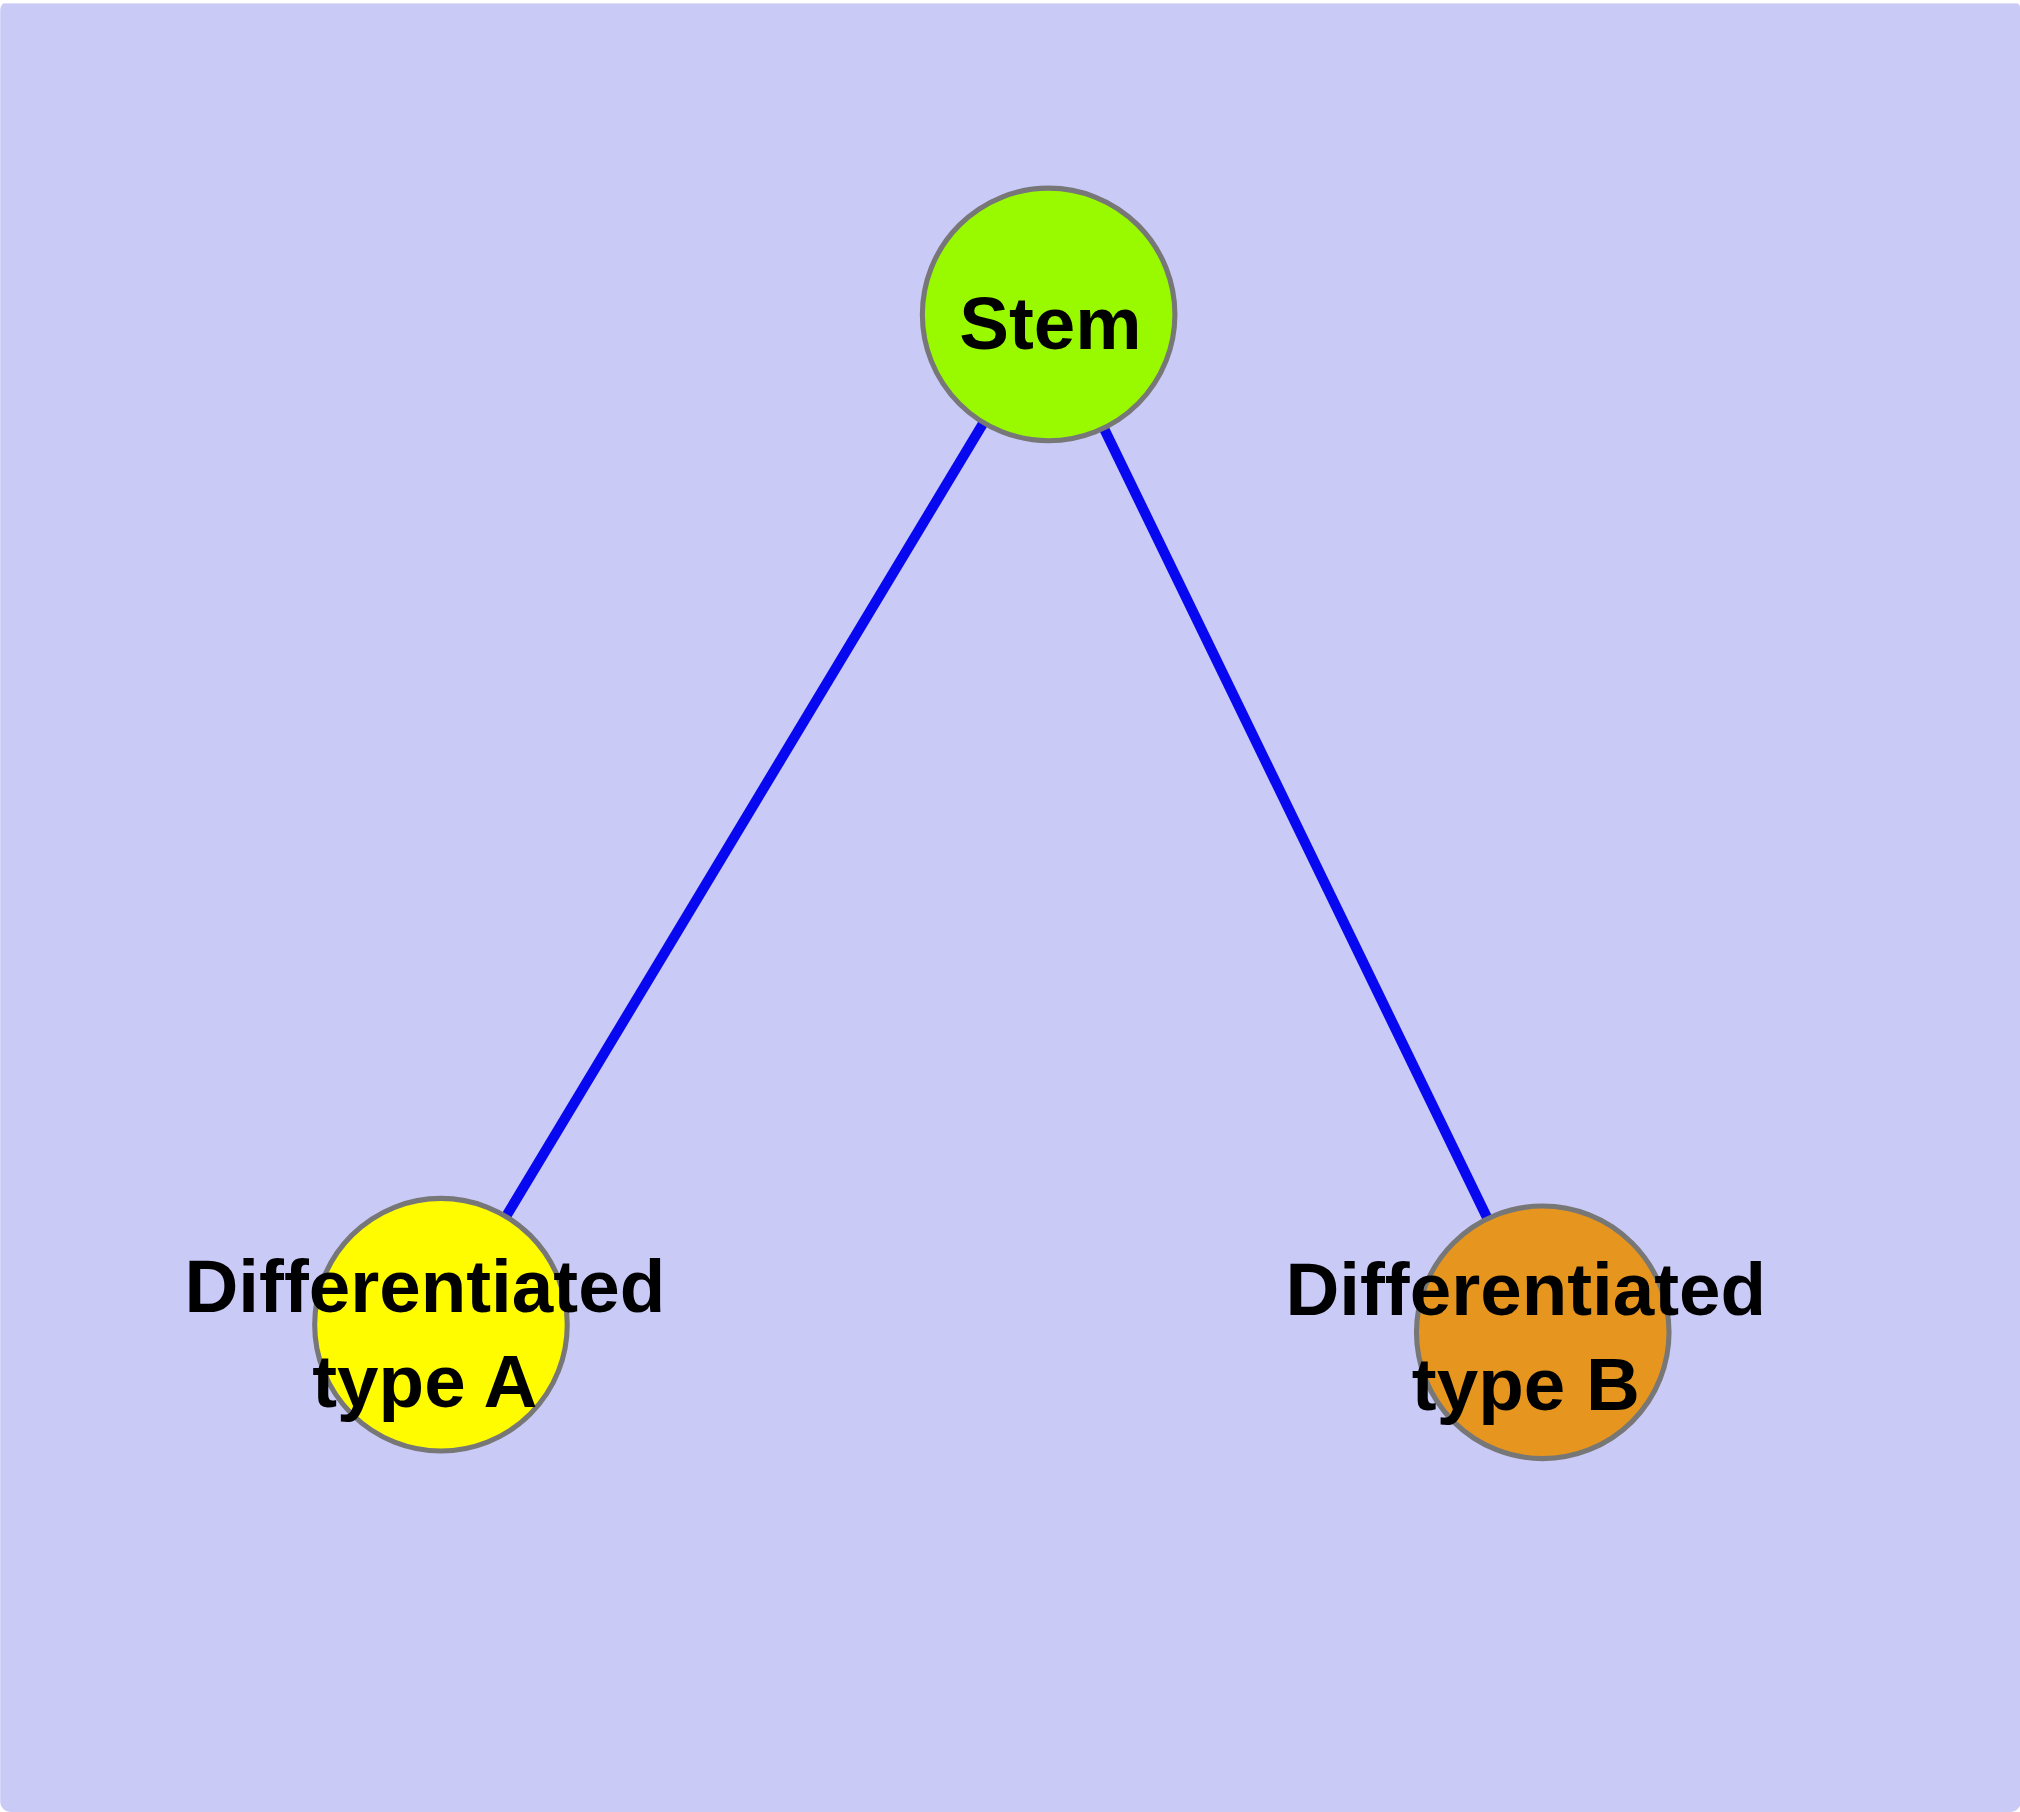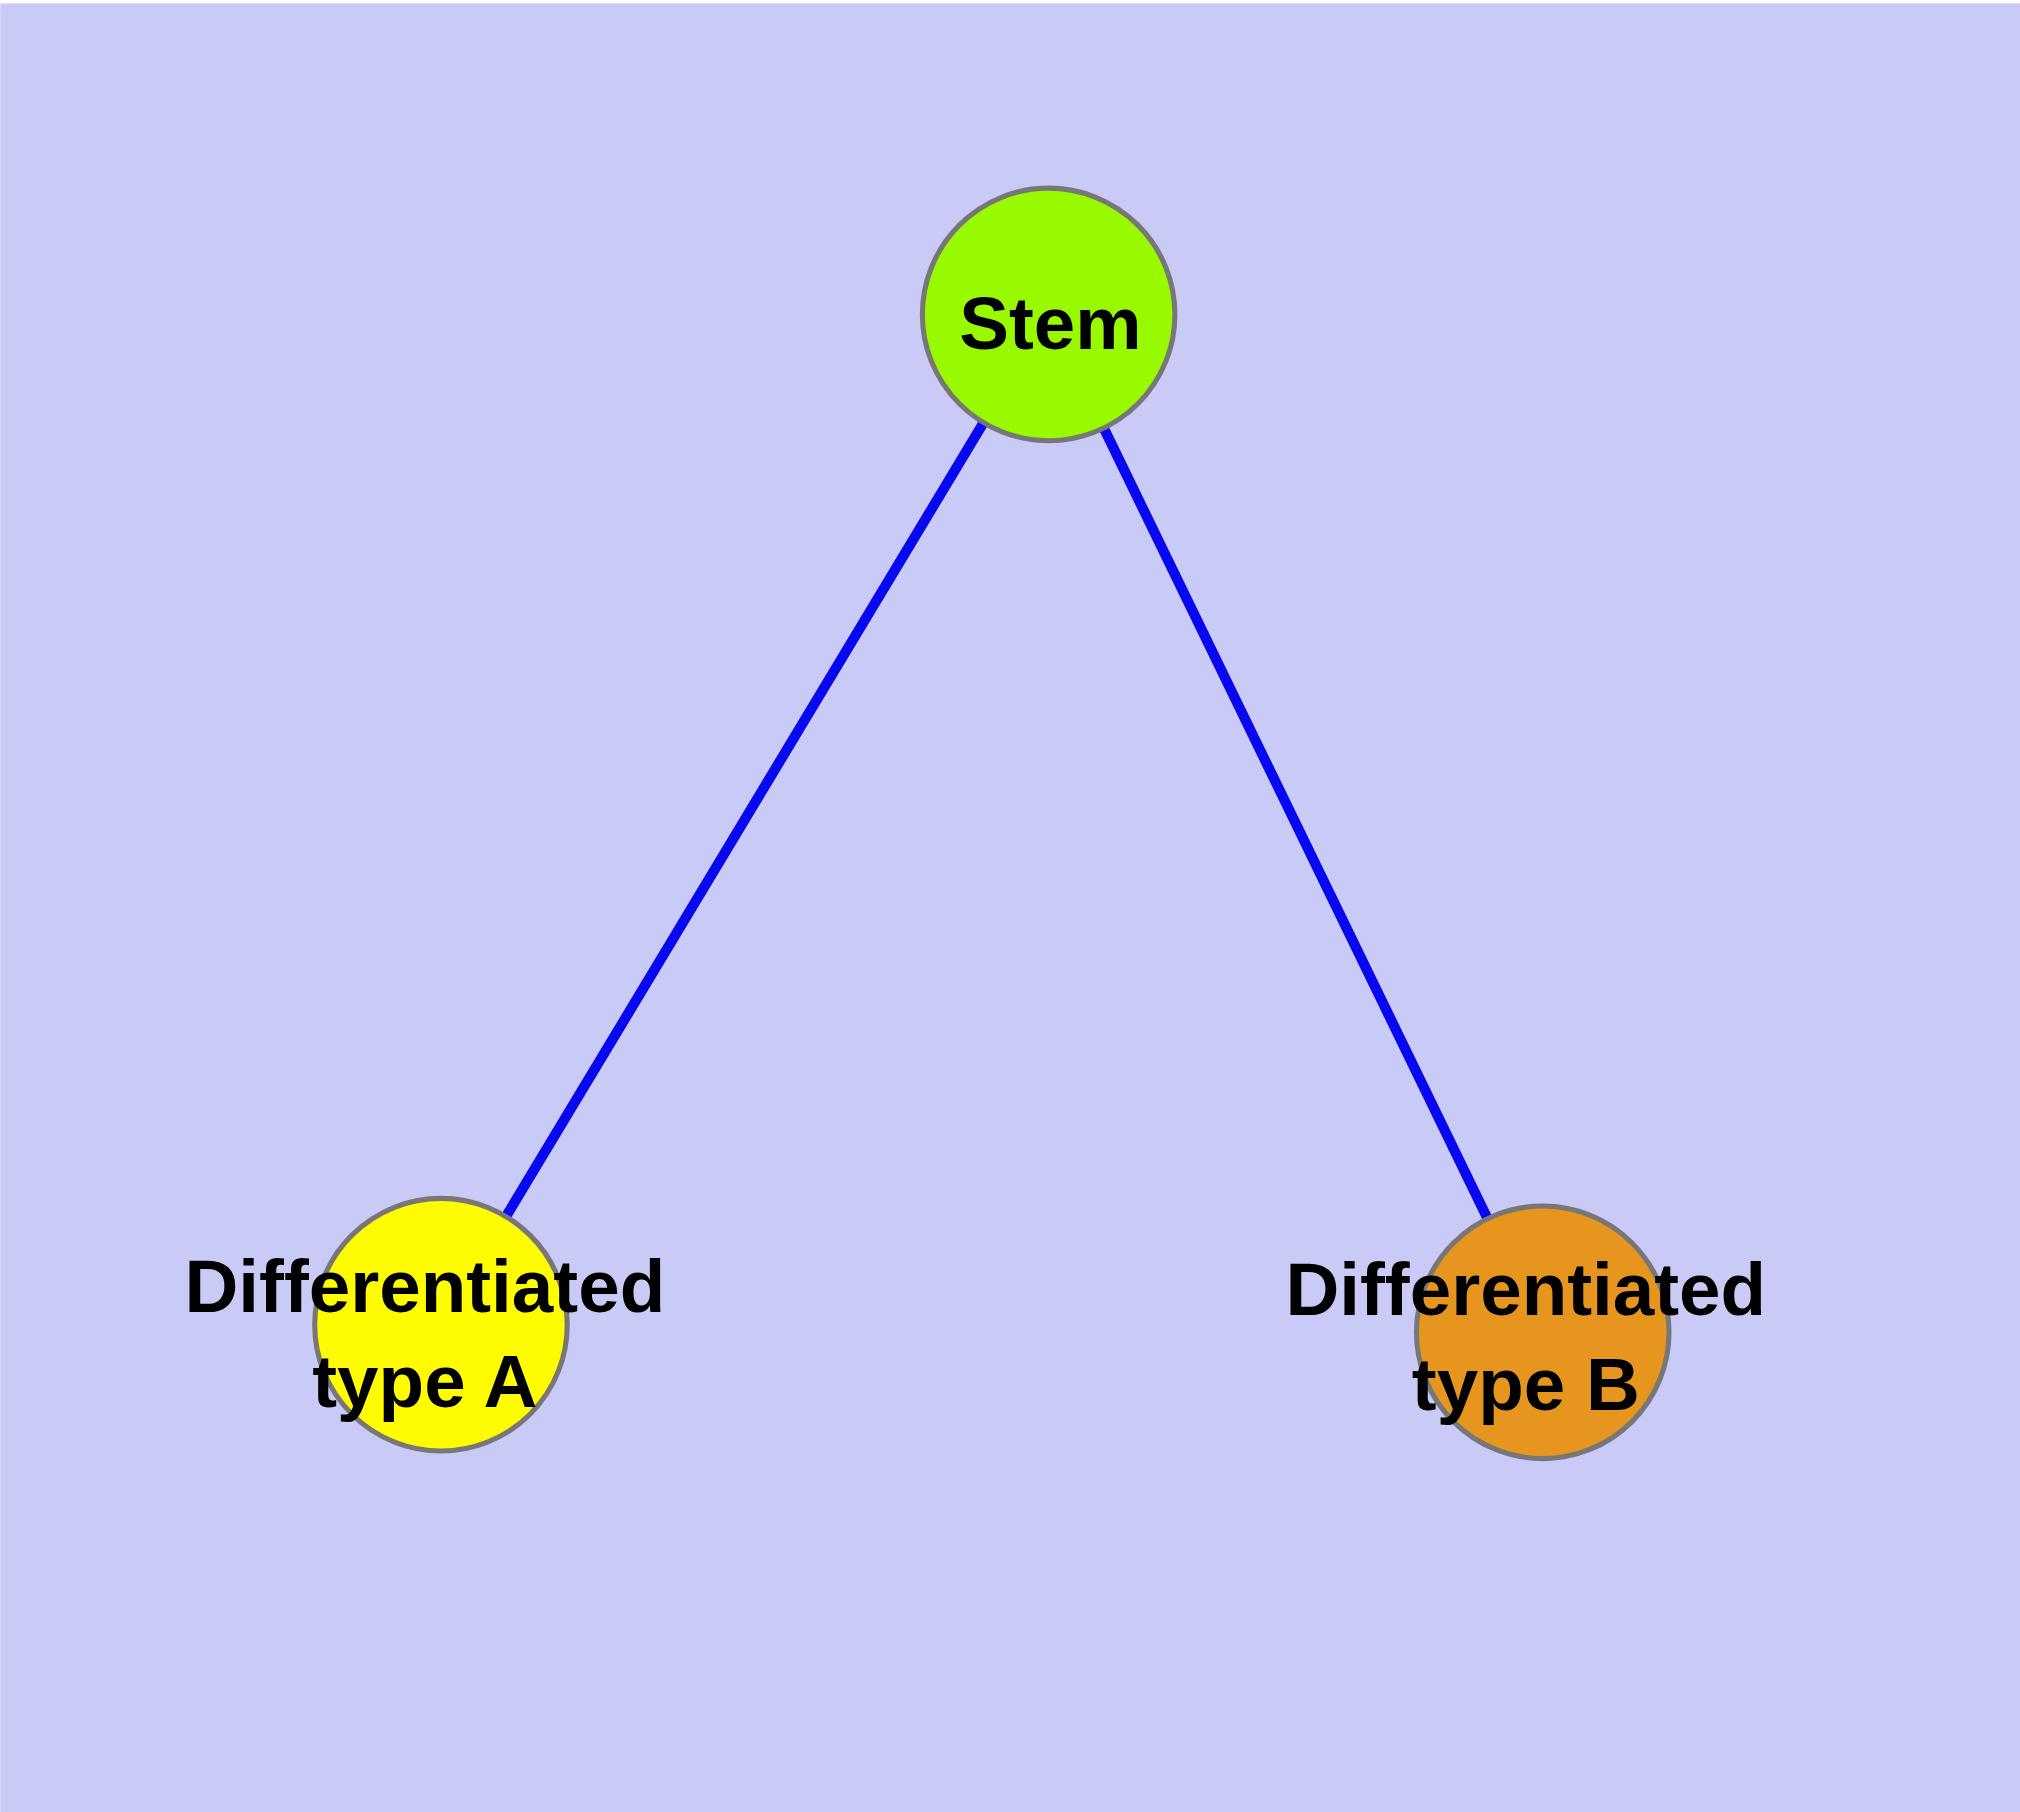--- a/index.html
+++ b/index.html
@@ -1,16 +1,16 @@
 <!DOCTYPE html>
 <html style="font-size:13.6px"><head>
 <meta charset="utf-8">
 <style>
   html, body { margin: 0; padding: 0; background: #ffffff; }
-  .canvas-wrap { width: 2021px; height: 1812px; overflow: hidden; }
+  .canvas-wrap { width: 2021px; height: 1812px; overflow: hidden; border-radius: 11px; }
   svg { display: block; }
   .nlabel {
     font-family: "Liberation Sans", sans-serif;
     font-weight: bold;
     font-size: 88px;
     text-anchor: middle;
   }
 </style>
 </head>
 <body>

